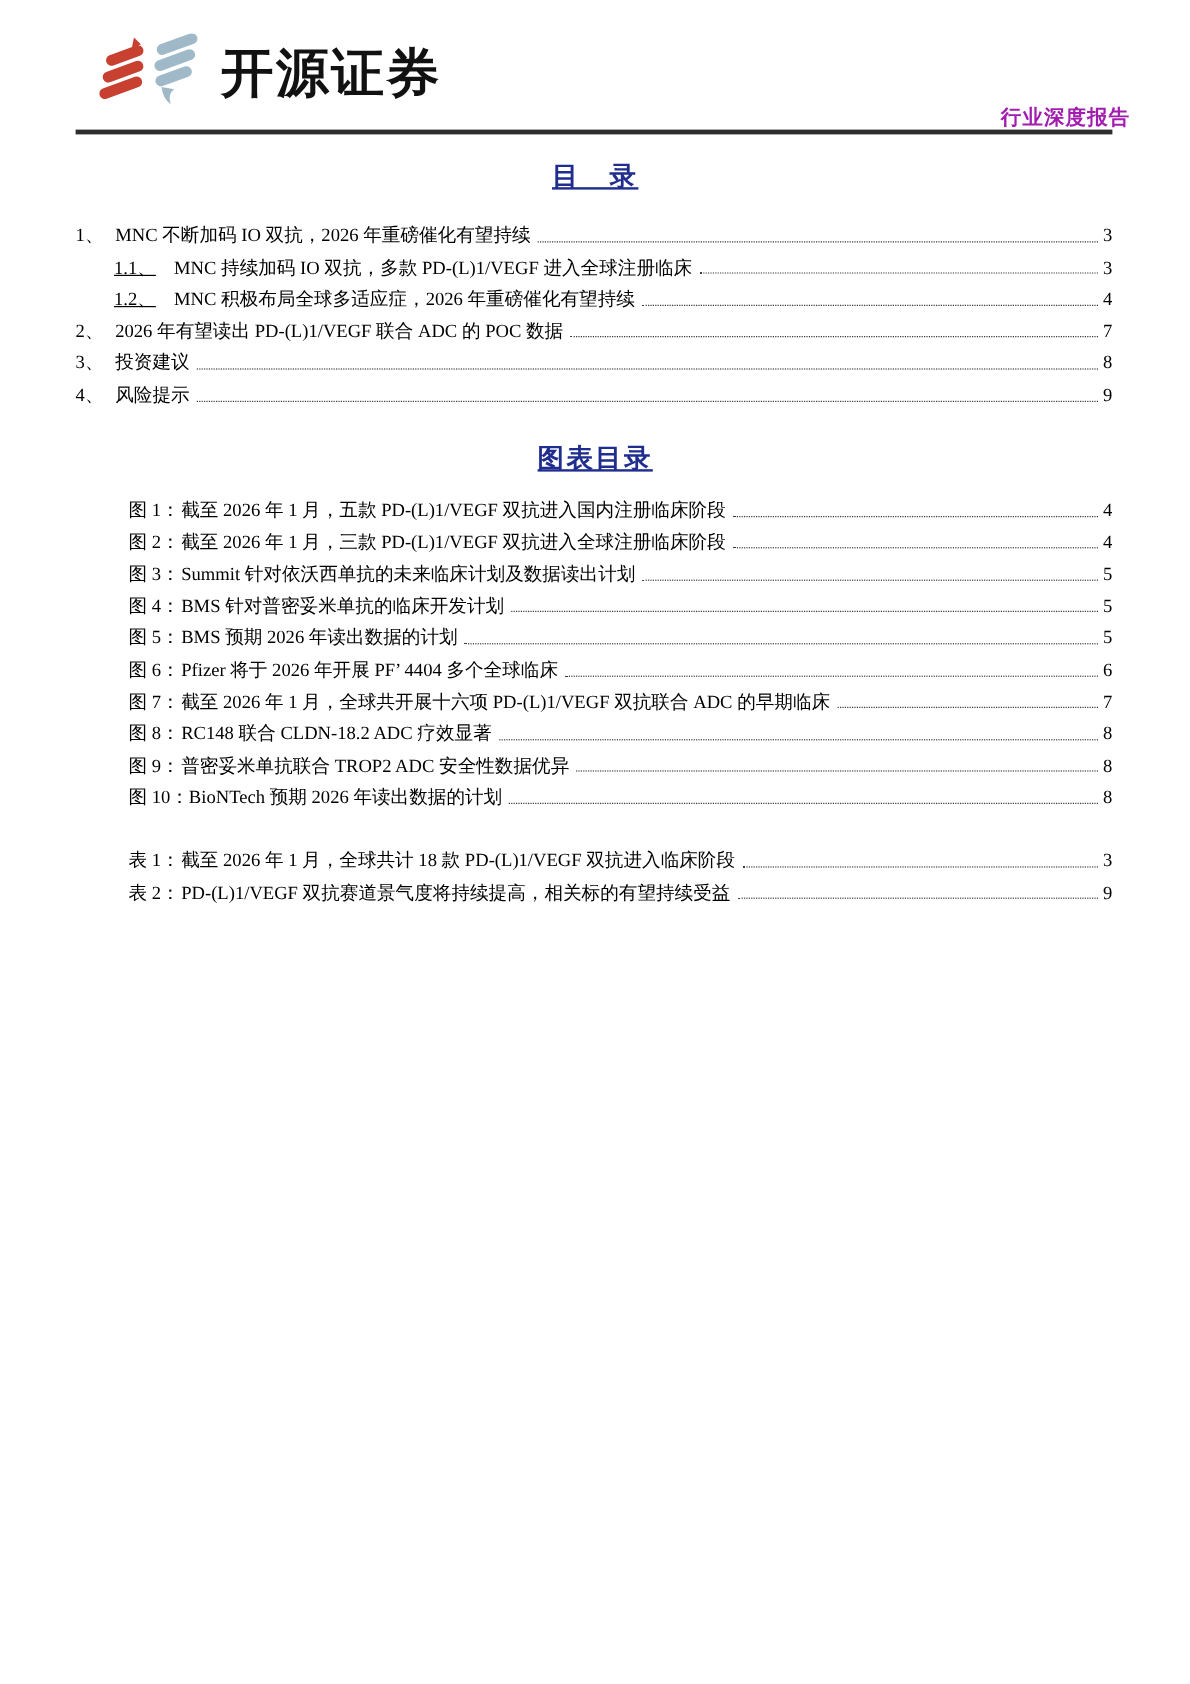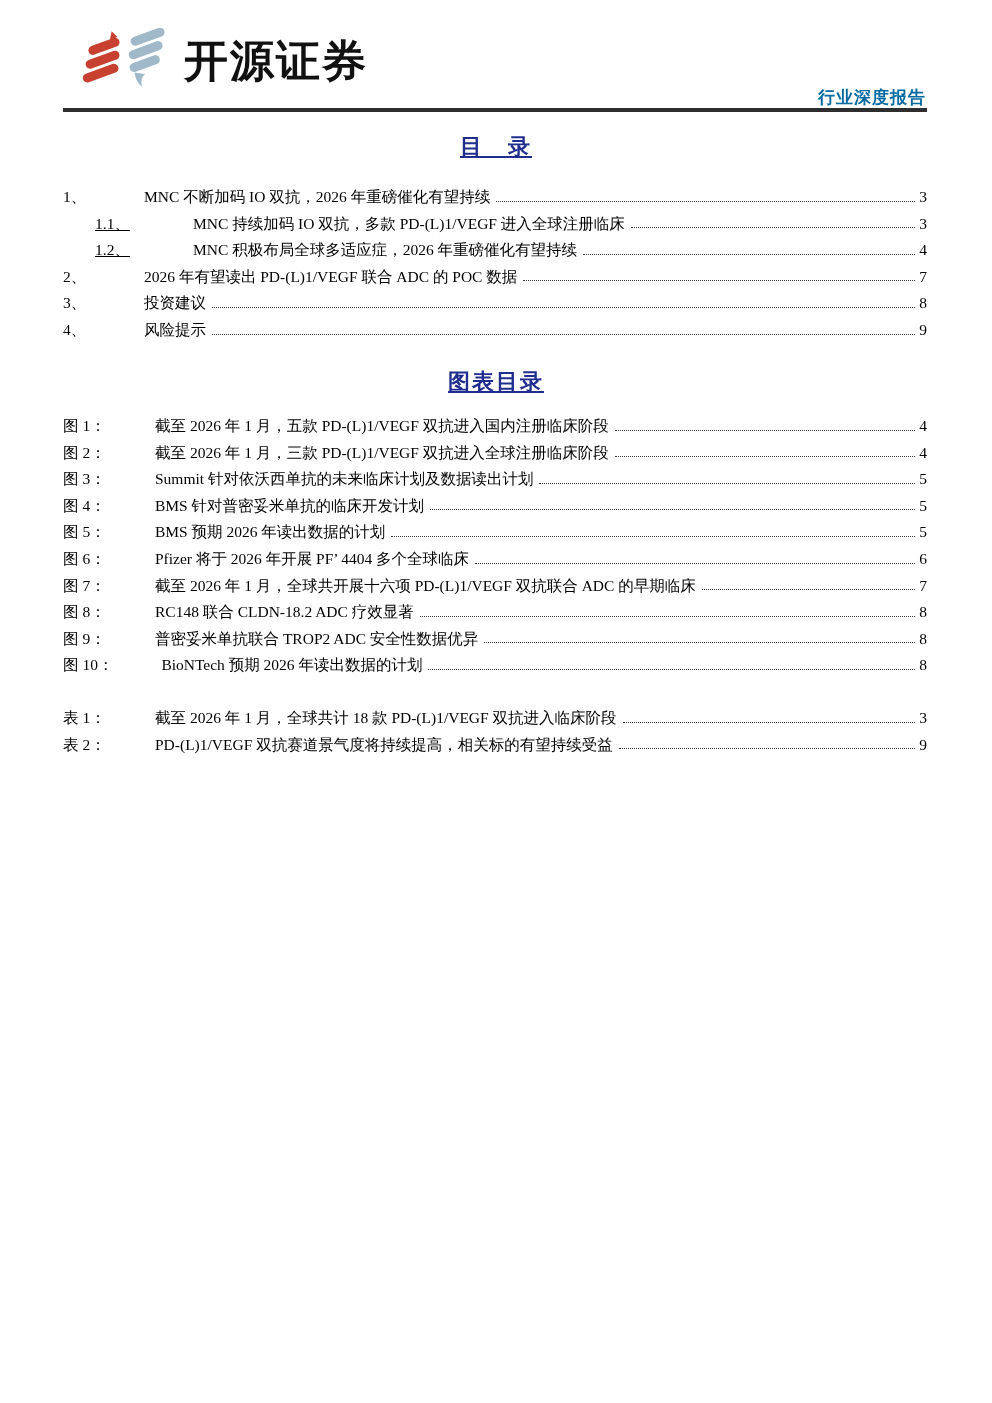--- a/index.html
+++ b/index.html
@@ -11,22 +11,22 @@
     color:#111;
     overflow:hidden;
   }
   
   .logo{position:absolute;top:28px;left:80px;display:flex;align-items:center;gap:12px;}
   .logo-text{
     font-family:"Liberation Sans","DejaVu Sans",sans-serif;
     font-size:44px;font-weight:bold;color:#111;letter-spacing:2px;line-height:1;
   }
   .report-type{
-    position:absolute;top:86px;right:66px;
-    font-size:17px;font-weight:bold;color:#0369a1;letter-spacing:1px;
+    position:absolute;top:86px;right:50px;
+    font-size:17px;font-weight:bold;color:#a21caf;letter-spacing:1px;
   }
   .header-rule{position:absolute;top:108px;left:63px;right:65px;height:3.5px;background:#2e2e2e;}
   
   .sec-title{
     position:absolute;left:0;width:100%;text-align:center;
     font-size:22px;font-weight:bold;color:#1f2d8e;letter-spacing:2px;text-decoration:underline;
   }
   .toc-title{top:132px;}
   .fig-title{top:367px;}
   
@@ -34,22 +34,22 @@
   .main-toc{top:180px;}
   .fig-list{top:409px;}
   .tbl-list{top:701px;}
   .toc-row{
     display:flex;align-items:flex-end;
     height:26.6px;font-size:15.5px;line-height:1.2;color:#000;
   }
   .toc-row.sub{padding-left:32px;}
   .num{flex:0 0 auto;min-width:33px;white-space:nowrap;}
   .toc-row.sub .num{min-width:50px;text-decoration:underline;}
-  .toc-row.figrow .num{min-width:44px;}
-  .lbl{flex:0 0 auto;white-space:nowrap;margin-left:48px;}
+  .toc-row.figrow .num{min-width:44px;margin-left:44px;}
+  .lbl{flex:0 0 auto;white-space:nowrap;}
   .dots{flex:1 1 auto;margin:0 4px 5px 6px;border-bottom:1.8px dotted #3a3a3a;min-width:20px;}
   .pg{flex:0 0 auto;}
   
   .footer-rule{position:absolute;top:1317px;left:63px;right:65px;height:2.5px;background:#2e2e2e;}
   .footer{
     position:absolute;top:1323px;left:63px;right:56px;
     display:flex;justify-content:space-between;align-items:flex-end;
     font-size:15px;
     flex-direction:column;
   }

